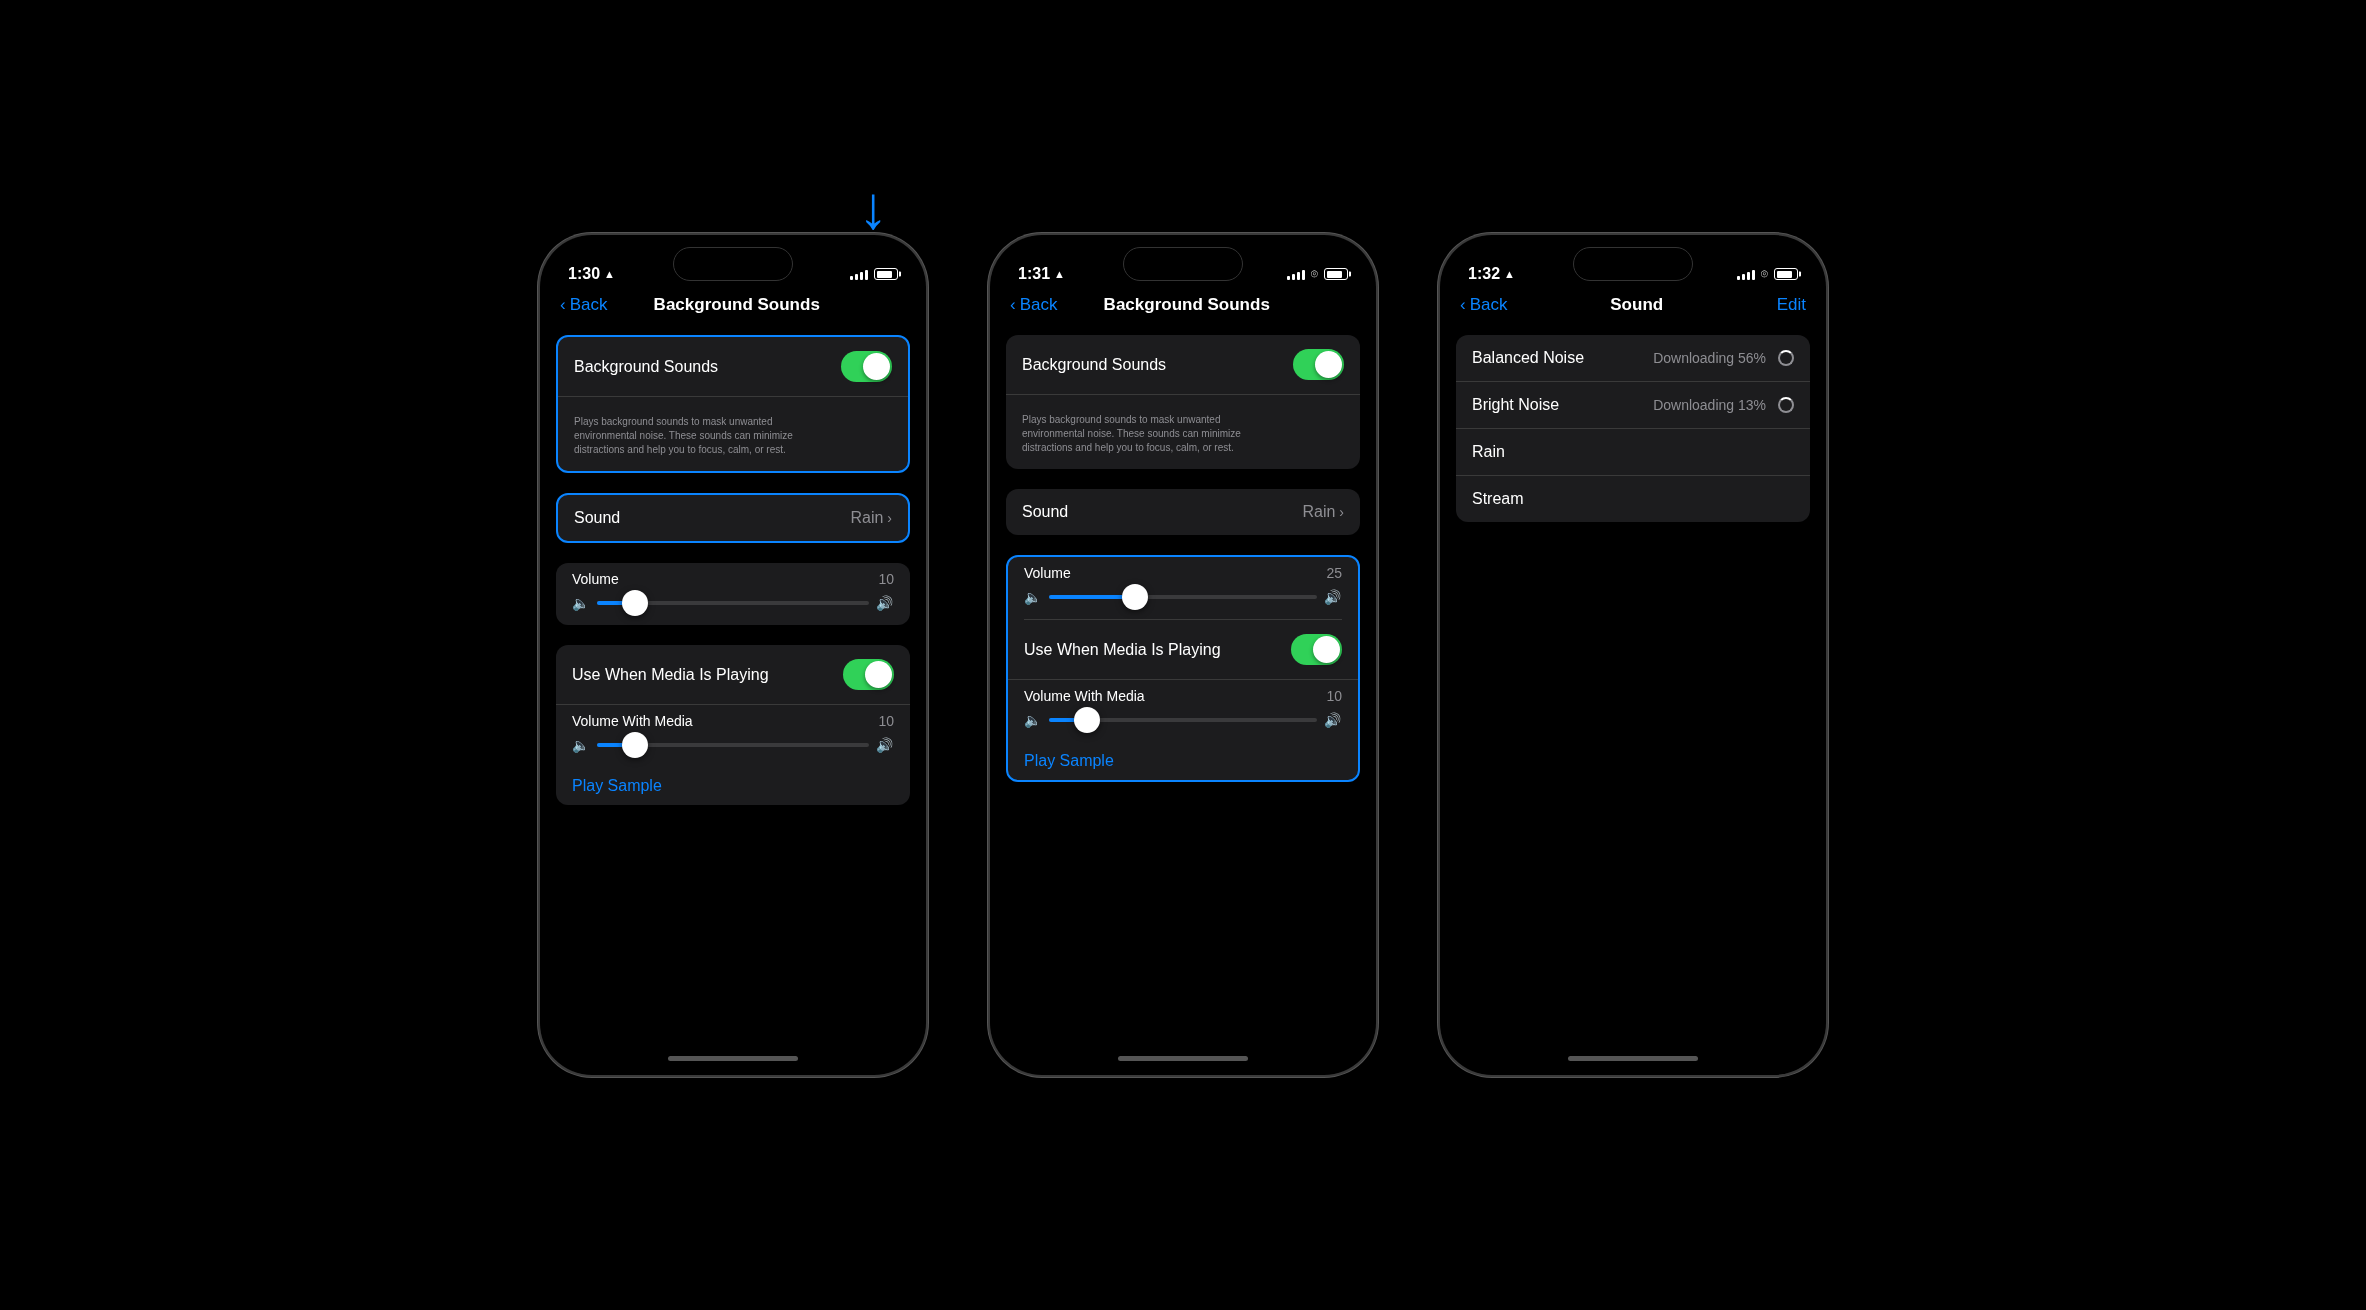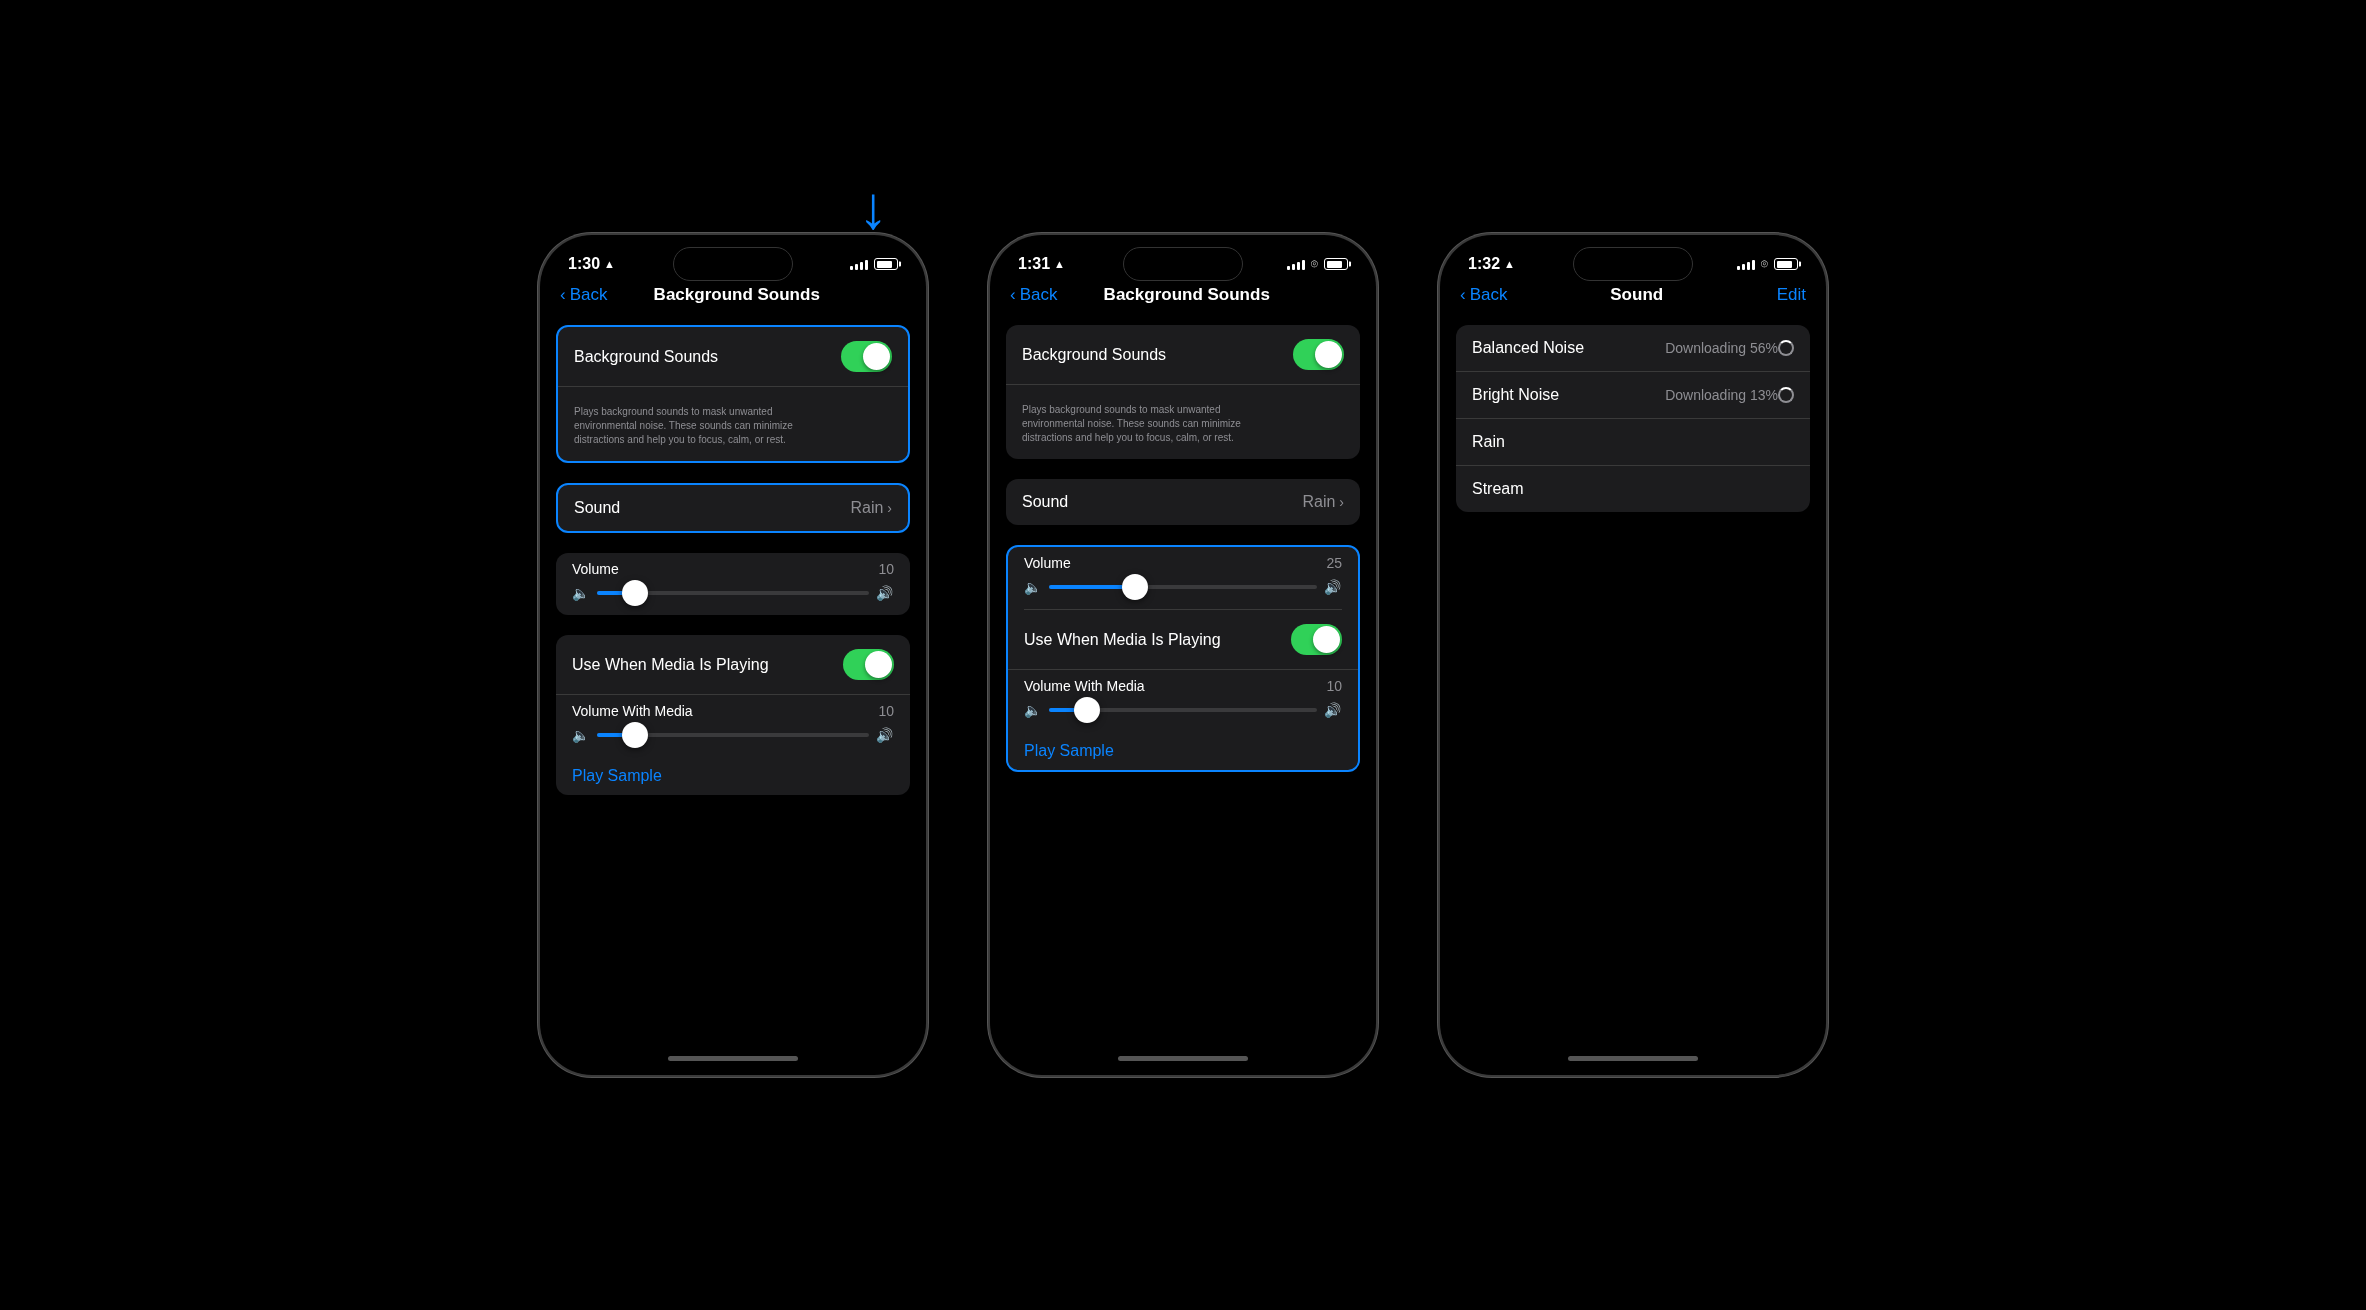--- a/index.html
+++ b/index.html
@@ -55,21 +55,21 @@
       left: 50%;
       transform: translateX(-50%);
       z-index: 10;
       border: 1px solid #333;
     }
     
     .status-bar {
       display: flex;
       justify-content: space-between;
       align-items: center;
-      padding: 20px 28px 8px;
+      padding: 30px 28px 8px;
       position: relative;
       z-index: 5;
       flex-shrink: 0;
     }
     .status-time {
       font-size: 16px;
       font-weight: 600;
       color: #fff;
       display: flex;
       align-items: center;
@@ -280,21 +280,21 @@
     .sound-list-item:last-child { border-bottom: none; }
     .sound-name {
       font-size: 16px;
       color: #fff;
     }
     .sound-status {
       font-size: 14px;
       color: #8e8e93;
       display: flex;
       align-items: flex-start;
-      gap: 0;
+      gap: 12px;
     }
     .checkmark {
       color: #0a84ff;
       font-size: 18px;
       font-weight: 600;
     }
     
     .spinner {
       display: inline-block;
       width: 16px;

